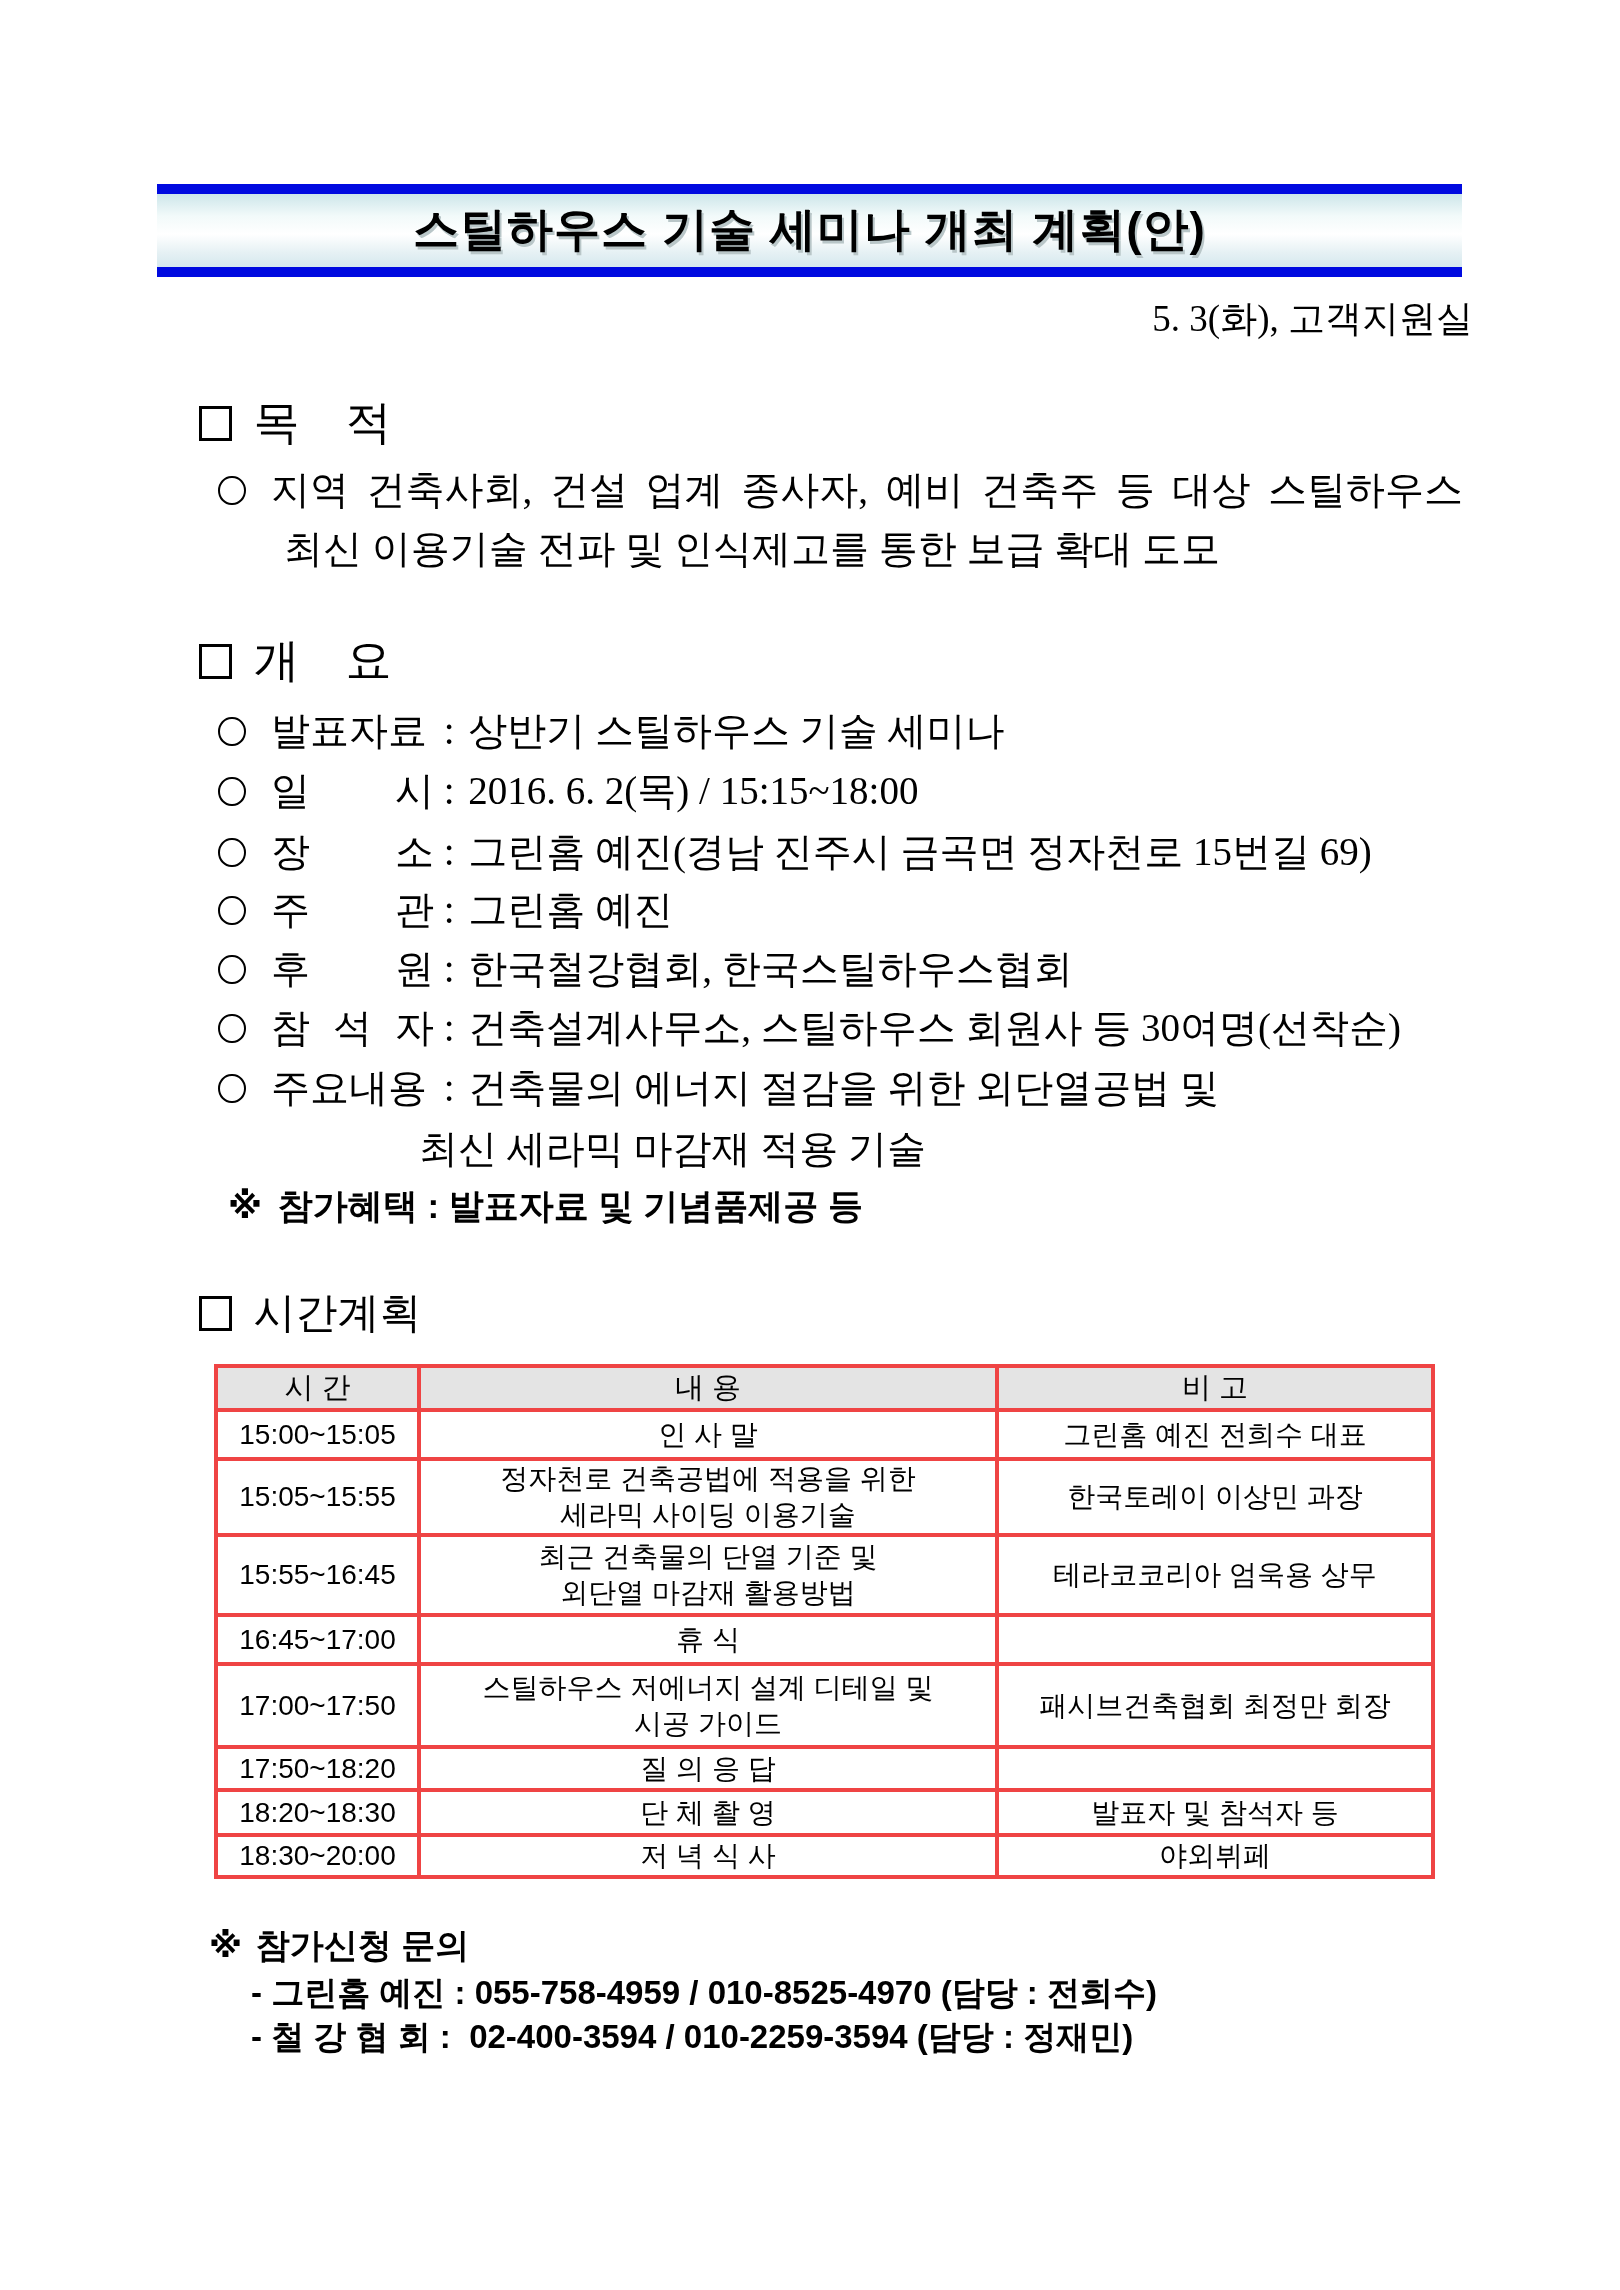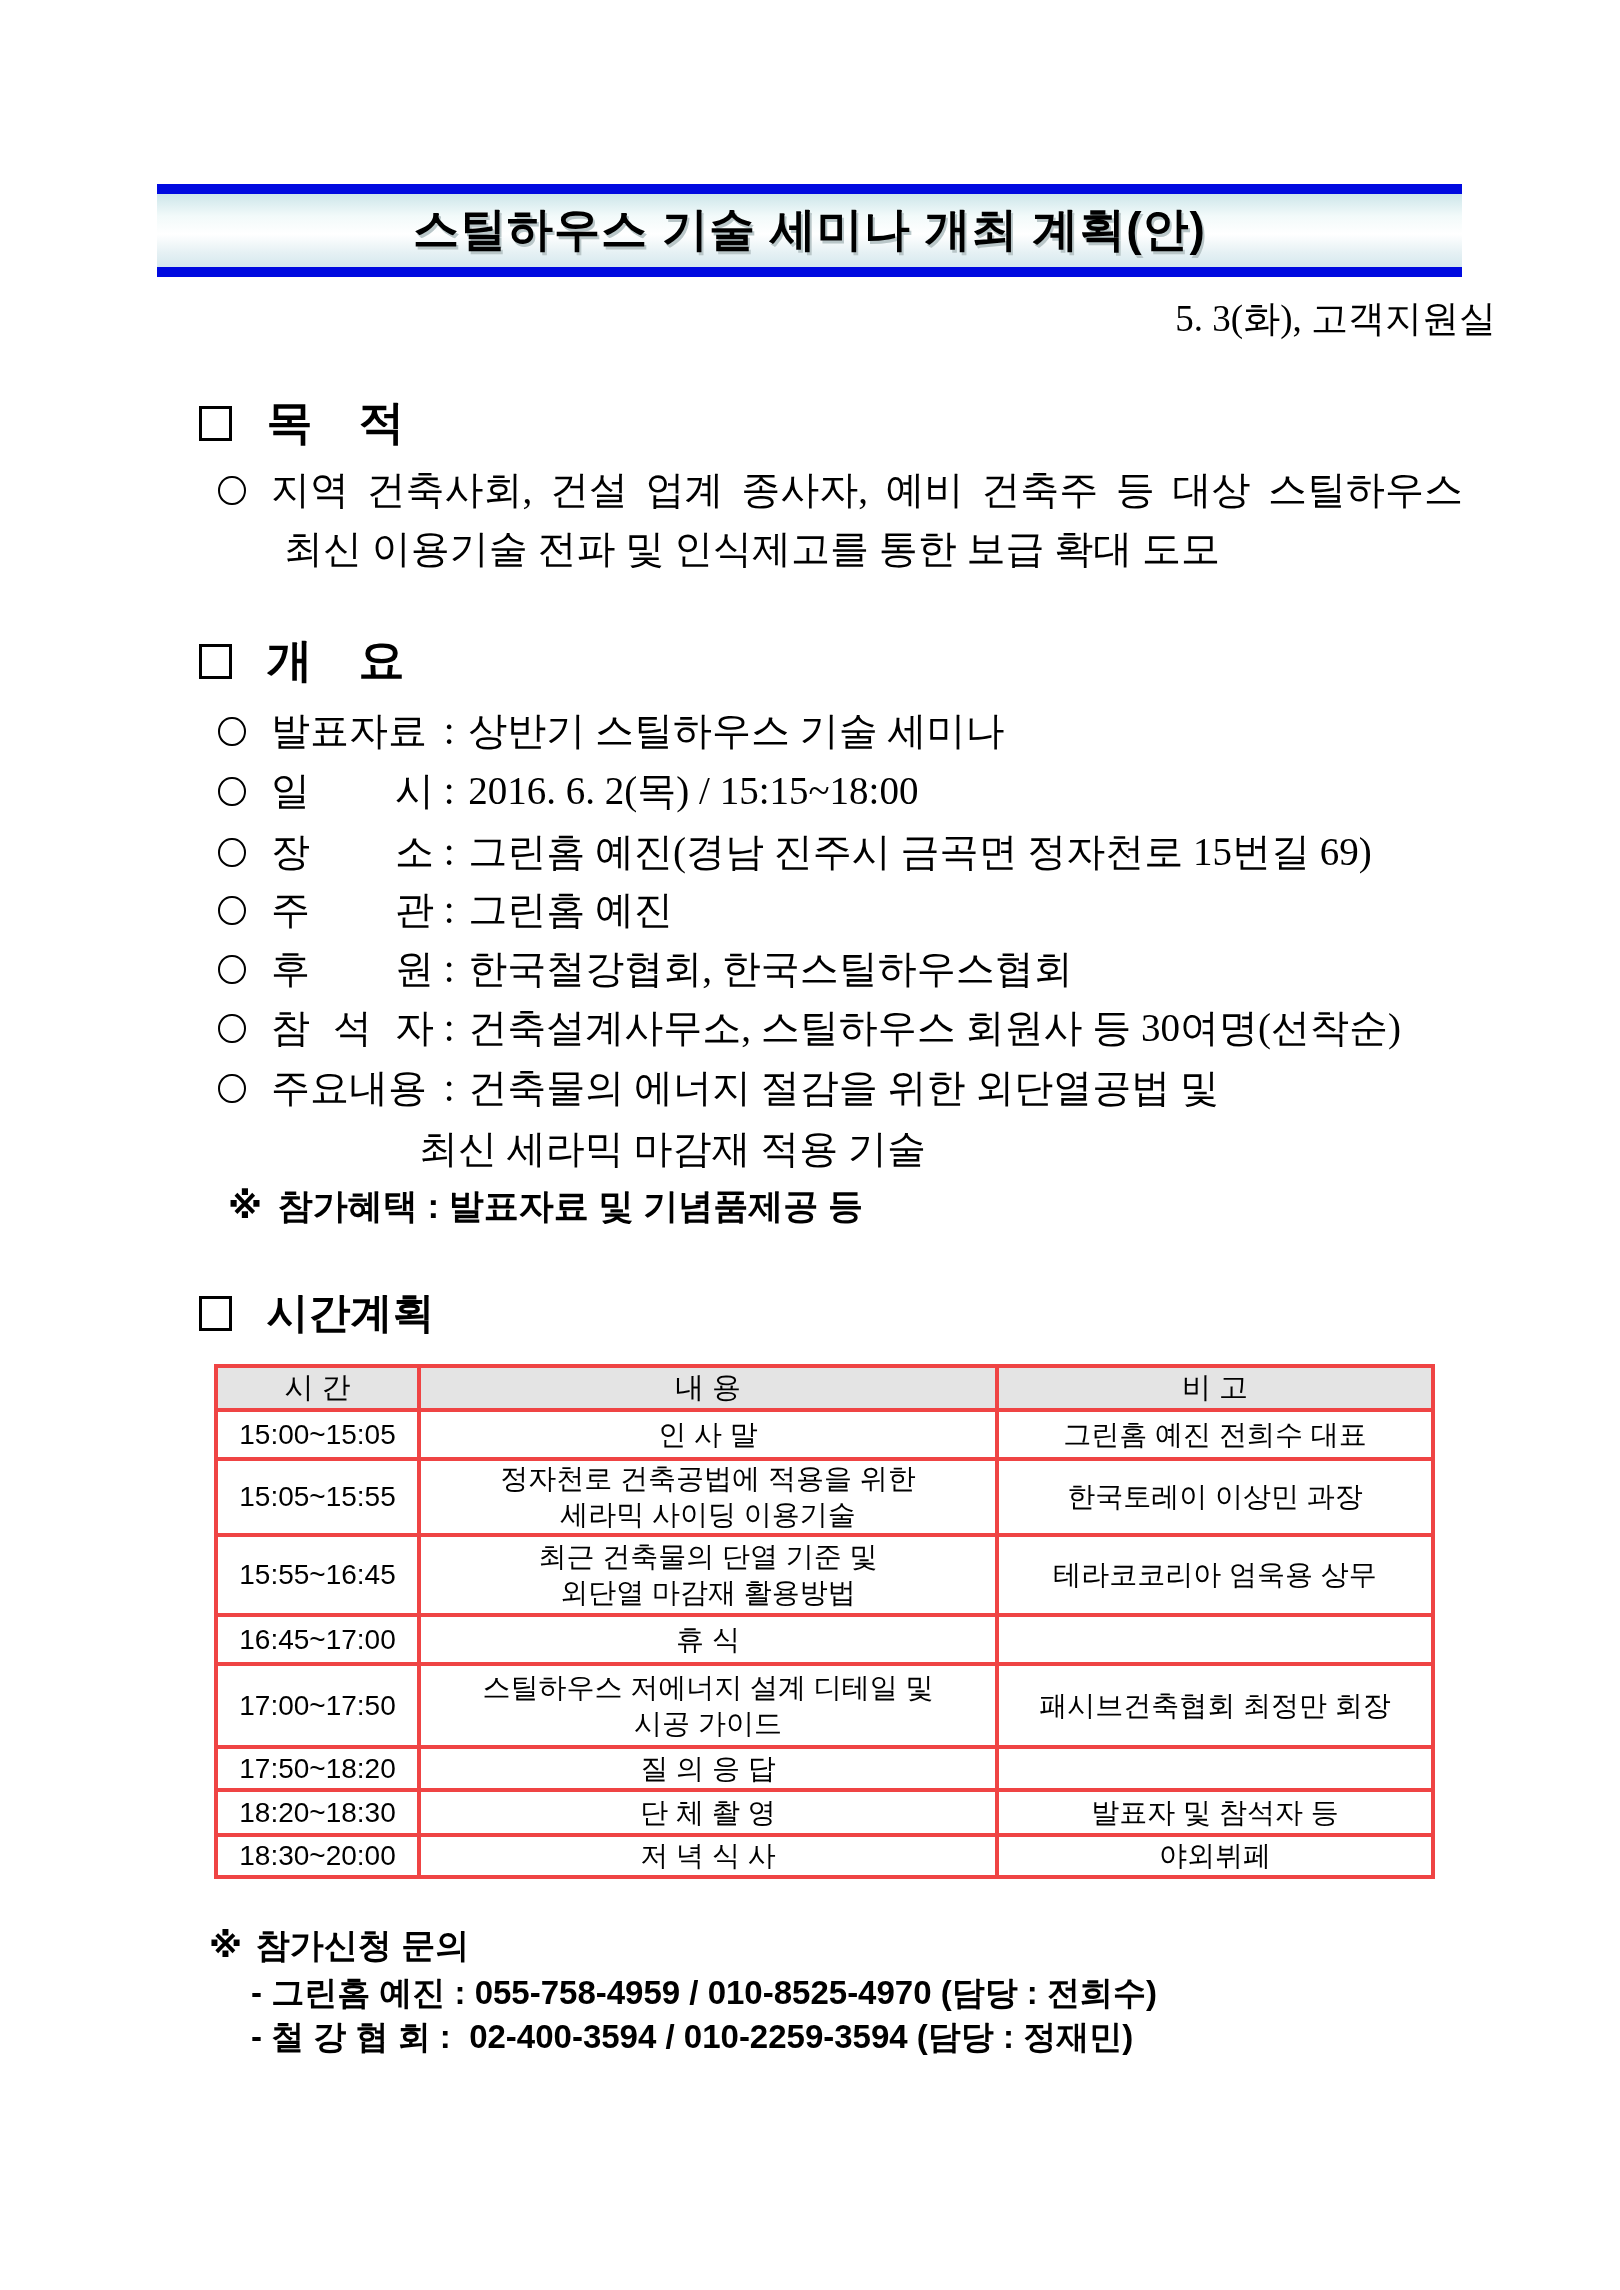--- a/index.html
+++ b/index.html
@@ -16,28 +16,28 @@
   .banner .body{
     height:73px;display:flex;align-items:center;justify-content:center;
     background:linear-gradient(180deg,#cde6ea 0%,#f2fafa 30%,#ffffff 55%,#e6f1f4 80%,#d5e8ee 100%);
   }
   .banner .title{
     font-weight:bold;font-size:46px;letter-spacing:1px;white-space:pre;
     text-shadow:2px 2.9px 0 #b9c6c8;
   }
 
   .date-line{
-    position:absolute;top:297px;right:124px;font-size:37px;line-height:43px;
+    position:absolute;top:297px;right:147px;font-size:37px;line-height:43px;
     white-space:pre;text-align:right;
   }
 
   
   .sec-head{position:absolute;left:199px;display:flex;align-items:flex-start;}
   .sq{flex:none;width:27.4px;height:29px;border:3.9px solid #000;margin-top:8.8px;}
-  .sec-head .h-txt{margin-left:34px;font-weight:bold;font-size:46px;line-height:51px;white-space:pre;}
+  .sec-head .h-txt{margin-left:21px;font-weight:normal;font-size:46px;line-height:51px;white-space:pre;}
   #purpose-head{top:397px;}
   #overview-head{top:635px;}
   #schedule-head{top:1287px;}
   #schedule-head .h-txt{font-size:42px;}
 
   
   .circ{flex:none;width:23.5px;height:25.5px;border:2.9px solid #000;border-radius:50%;margin-top:8.8px;}
   .b-line{position:absolute;left:218px;display:flex;align-items:flex-start;}
   .b-line .txt{margin-left:25.5px;font-size:39px;line-height:45px;}
   #purpose-line1{top:467px;}

